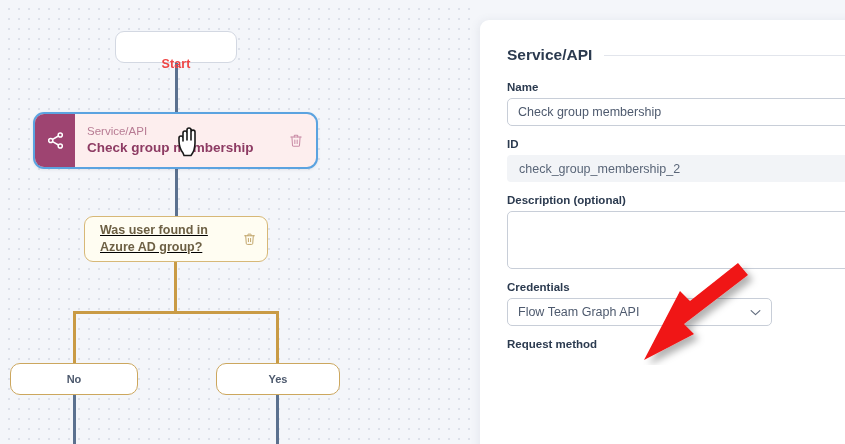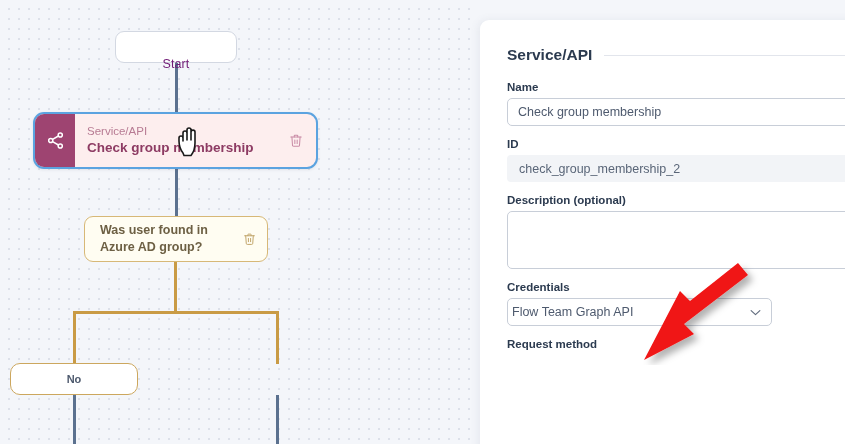--- a/index.html
+++ b/index.html
@@ -47,22 +47,22 @@
 
   
   #node-start {
     left: 115px; top: 31px;
     width: 122px; height: 32px;
     border: 1.4px solid #d3d8e2;
     justify-content: center;
   }
   #node-start .node-label {
     font-size: 12.5px;
-    font-weight: normal;
-    color: #701a75;
+    font-weight: bold;
+    color: #ef4444;
     letter-spacing: .1px;
     margin-top: 33px;
   }
 
   
   #node-service {
     left: 33px; top: 112px;
     width: 285px; height: 57px;
     border: 2.6px solid #5ba3e0;
     border-radius: 11px;
@@ -104,20 +104,21 @@
   
   #node-decision {
     left: 84px; top: 216px;
     width: 184px; height: 46px;
     border: 1.6px solid #d7b877;
     background: #fffdf2;
     border-radius: 9px;
     padding-left: 15px;
     padding-right: 11px;
     justify-content: space-between;
+    text-decoration: underline;
   }
   #node-decision .node-label {
     font-size: 12.5px;
     font-weight: bold;
     color: #6d6044;
     line-height: 1.35;
   }
 
   
   .node-branch {
@@ -217,21 +218,21 @@
 
   .select-box {
     width: 265px;
     height: 28px;
     border: 1px solid #c8ced8;
     border-radius: 5px;
     background: #ffffff;
     display: flex;
     align-items: center;
     justify-content: space-between;
-    padding: 0 10px 0 4px;
+    padding: 0 10px 0 10px;
     font-size: 12.5px;
     color: #4e5a6e;
   }
   .select-chevron { display: flex; align-items: center; }
 
   
   #red-arrow {
     position: absolute;
     left: 630px; top: 255px;
     width: 130px; height: 110px;
@@ -289,20 +290,23 @@
           <polyline points="3 6 21 6"></polyline>
           <path d="M19 6l-1 14a2 2 0 0 1-2 2H8a2 2 0 0 1-2-2L5 6"></path>
           <path d="M10 11v6M14 11v6"></path>
           <path d="M9 6V4a1 1 0 0 1 1-1h4a1 1 0 0 1 1 1v2"></path>
         </svg>
       </span>
     </div>
 
     <div class="node node-branch" id="node-no">
       <span class="node-label">No</span>
+    </div>
+    <div class="node node-branch" id="node-yes">
+      <span class="node-label">Yes</span>
     </div>
 
     <div id="grab-cursor">
       <svg width="26" height="32" viewBox="0 0 26 32">
         <path d="M7,27 C4,23 3,19 3,15 L3,12 C3,10.6 4.2,10 5,10 C5.9,10 7,10.7 7,12
                  L7,15 L7,7 C7,5.6 8.1,5 9,5 C9.9,5 11,5.6 11,7 L11,14 L11,4
                  C11,2.6 12.1,2 13,2 C13.9,2 15,2.6 15,4 L15,14 L15,6
                  C15,4.7 16.1,4.1 17,4.1 C17.9,4.1 19,4.7 19,6 L19,17
                  C19,23 17,27 15,29.5 L8,29.5 Z" fill="#ffffff" stroke="#1a1a1a" stroke-width="1.6" stroke-linejoin="round"></path>
       </svg>

